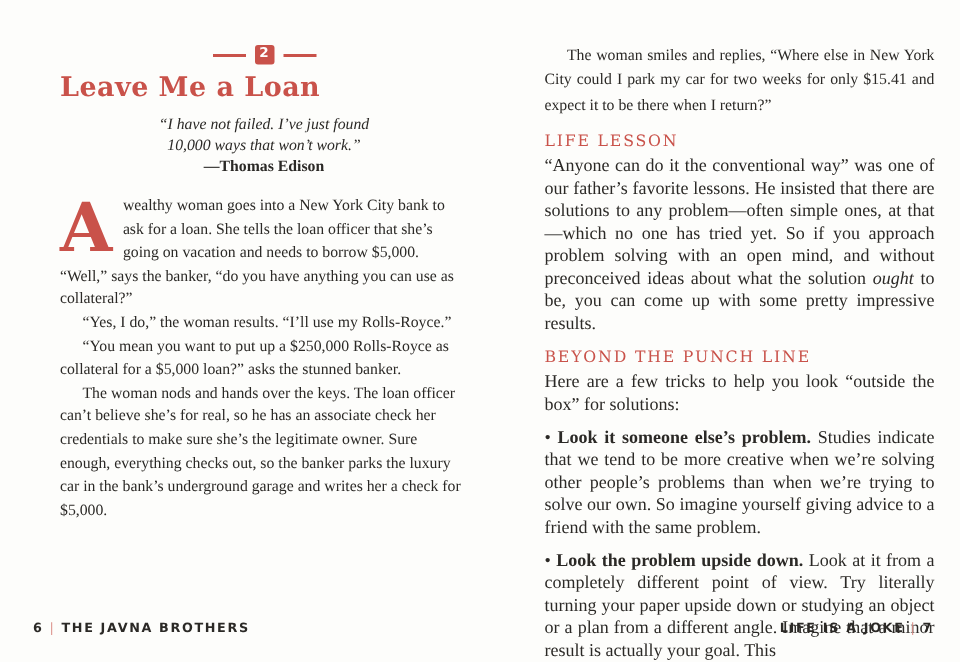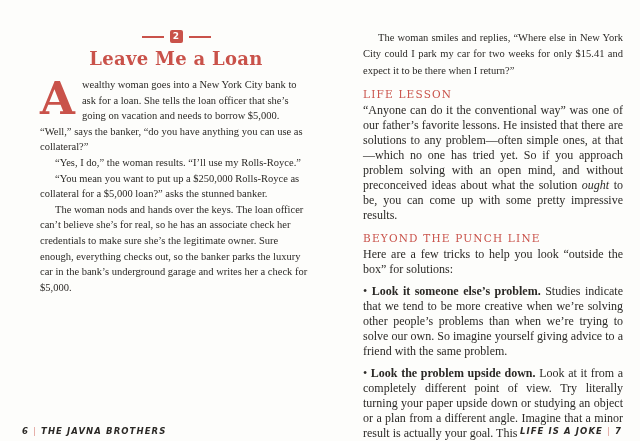--- a/index.html
+++ b/index.html
@@ -16,21 +16,21 @@
   
   .page-left { position:absolute; left:40px; top:30px; width:272px; }
 
   .ornament { display:flex; align-items:center; justify-content:center; gap:6px; margin-bottom:5px; }
   .orn-line { width:22px; height:2px; background:#c9524a; }
   .chapter-badge {
     width:13px; height:13px; background:#c9524a; color:#ffffff;
     font:700 9px/13px "DejaVu Sans", sans-serif; text-align:center; border-radius:2px;
   }
   .chapter-title {
-    text-align:center; color:#c9524a;
+    text-align:left; color:#c9524a;
     font-family:"DejaVu Serif", serif; font-weight:700;
     font-size:18px; line-height:22px; letter-spacing:0.3px;
     margin:0 0 7px 0;
   }
   .epigraph { text-align:center; font-style:italic; font-size:10.5px; line-height:14px; margin:0 0 11px 0; }
   .epigraph .attrib { font-style:normal; font-weight:700; display:block; }
 
   .body-text p { margin:0; font-size:10.5px; line-height:15.6px; text-align:left; }
   .body-text p.indent { text-indent:15px; }
   .dropcap {
@@ -50,45 +50,49 @@
     font-size:10.5px; letter-spacing:1.2px;
     margin:9px 0 3px 0;
   }
   .page-right .lesson p, .page-right .beyond p { font-size:12px; line-height:15px; }
   .bullet-para { margin-top:7px !important; }
   .bullet-lead { font-weight:700; }
   .ital { font-style:italic; }
 
   
   .footer {
-    position:absolute; top:426px;
+    position:absolute; top:414px;
     font-family:"DejaVu Sans", sans-serif; font-weight:700;
     font-size:8.5px; letter-spacing:1.1px; color:#2b2926;
     white-space:nowrap;
-    font-style:italic;
   }
   .footer-left { left:22px; }
   .footer-right { right:18px; }
   .footer .sep { color:#dd938c; padding:0 4px; font-weight:400; }
 </style>
 </head>
 <body>
 
 <div class="spread">
 
   <div class="page-left">
 
     <div class="ornament">
       <span class="orn-line"></span>
       <span class="chapter-badge">2</span>
       <span class="orn-line"></span>
     </div>
 
     <h1 class="chapter-title">Leave Me a Loan</h1>
 
+    <div class="epigraph">
+      <span>“I have not failed. I’ve just found</span><br>
+      <span>10,000 ways that won’t work.”</span>
+      <span class="attrib">—Thomas Edison</span>
+    </div>
 
     <div class="body-text">
       <p>
         <span class="dropcap">A</span><span>wealthy woman goes into a New York City bank to ask for a loan. She tells the loan officer that she’s going on vacation and needs to borrow $5,000. “Well,” says the banker, “do you have anything you can use as collateral?”</span>
       </p>
       <p class="indent">“Yes, I do,” the woman results. “I’ll use my Rolls-Royce.”</p>
       <p class="indent">“You mean you want to put up a $250,000 Rolls-Royce as collateral for a $5,000 loan?” asks the stunned banker.</p>
       <p class="indent">The woman nods and hands over the keys. The loan officer can’t believe she’s for real, so he has an associate check her credentials to make sure she’s the legitimate owner. Sure enough, everything checks out, so the banker parks the luxury car in the bank’s underground garage and writes her a check for $5,000.</p>
     </div>
   </div>

